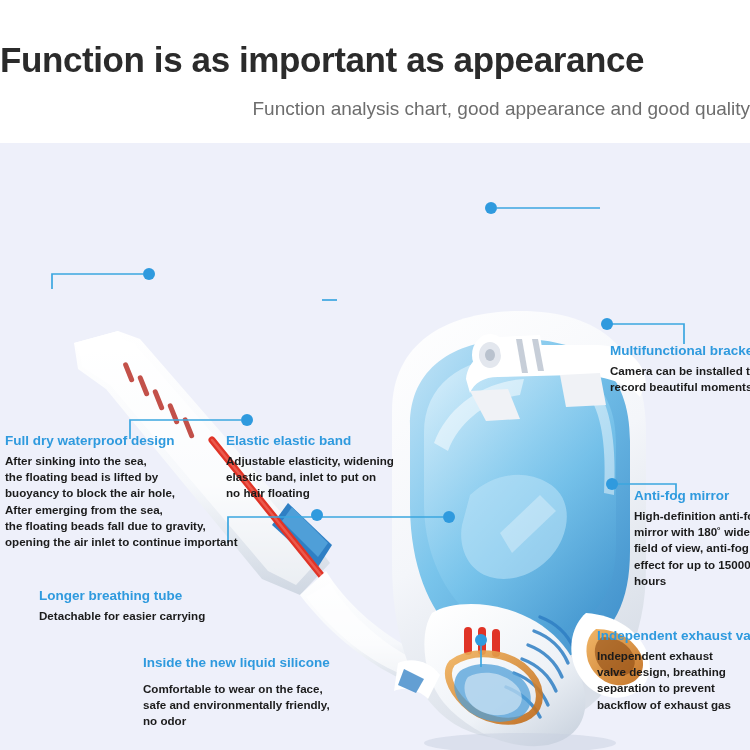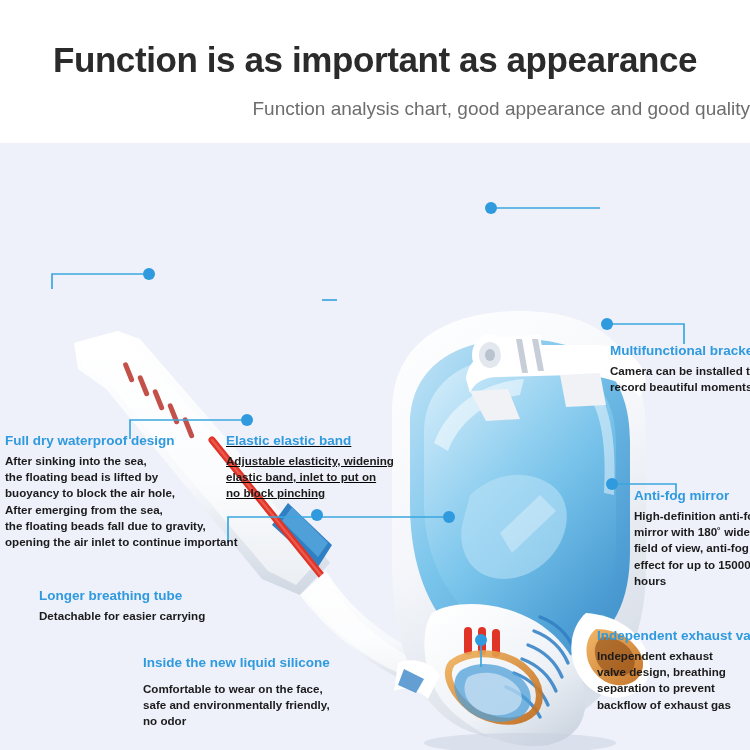--- a/index.html
+++ b/index.html
@@ -9,21 +9,21 @@
     background:#ffffff;
   }
   #page{position:relative;width:750px;height:750px;overflow:hidden;background:#ffffff;}
 
   
   .header{
     position:absolute;left:0;top:0;width:750px;height:143px;
     background:#ffffff;
   }
   .title{
-    position:absolute;left:0;top:40px;width:750px;text-align:center;
+    position:absolute;left:0;top:40px;width:750px;
     font-size:35px;font-weight:bold;color:#2b2b2b;
     letter-spacing:-0.4px;white-space:nowrap;
   }
   .subtitle{
     position:absolute;left:0;top:98px;width:750px;text-align:right;
     font-size:19px;color:#6d6d6d;white-space:nowrap;
   }
 
   
   .panel{
@@ -249,26 +249,26 @@
       <div class="co-body">
         <div>After sinking into the sea,</div>
         <div>the floating bead is lifted by</div>
         <div>buoyancy to block the air hole,</div>
         <div>After emerging from the sea,</div>
         <div>the floating beads fall due to gravity,</div>
         <div>opening the air inlet to continue important</div>
       </div>
     </div>
 
-    <div class="callout" style="left:226px;top:290px;text-decoration:underline;">
+    <div class="callout" style="left:226px;top:290px;">
       <div class="co-head">Elastic elastic band</div>
       <div class="co-body">
         <div>Adjustable elasticity, widening</div>
         <div>elastic band, inlet to put on</div>
-        <div>no block pinching</div>
+        <div>no hair floating</div>
       </div>
     </div>
 
     <div class="callout" style="left:634px;top:345px;">
       <div class="co-head">Anti-fog mirror</div>
       <div class="co-body">
         <div>High-definition anti-fog</div>
         <div>mirror with 180˚   wide</div>
         <div>field of view, anti-fog</div>
         <div>effect for up to 15000</div>

